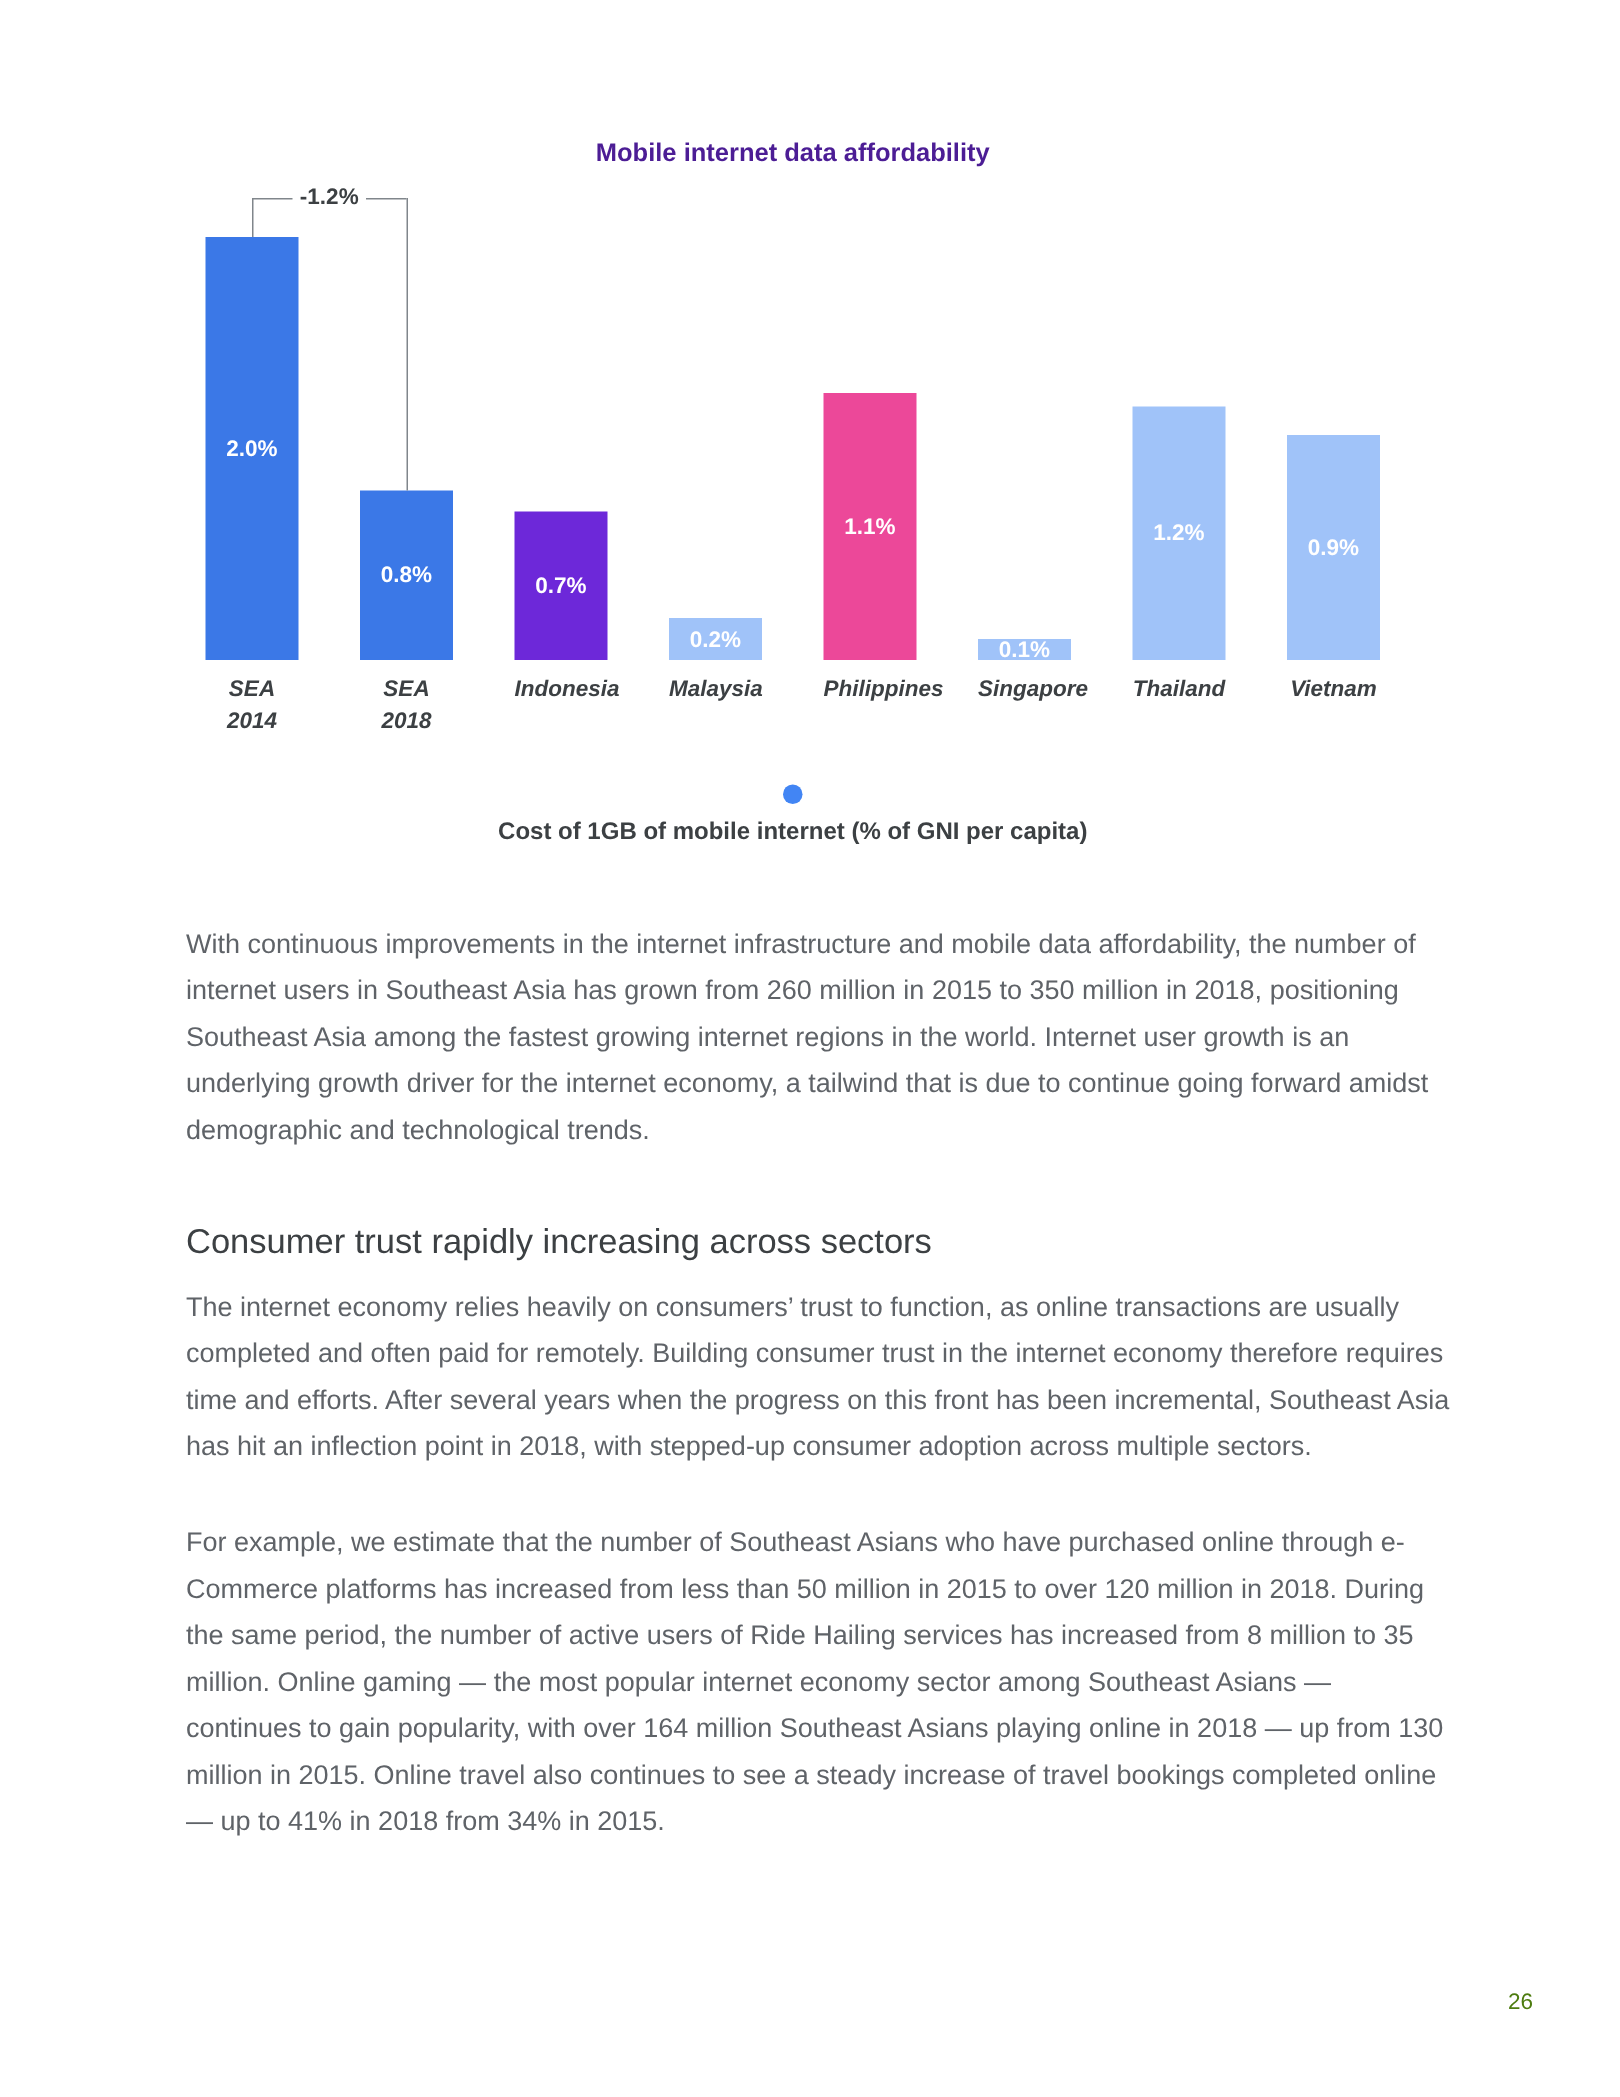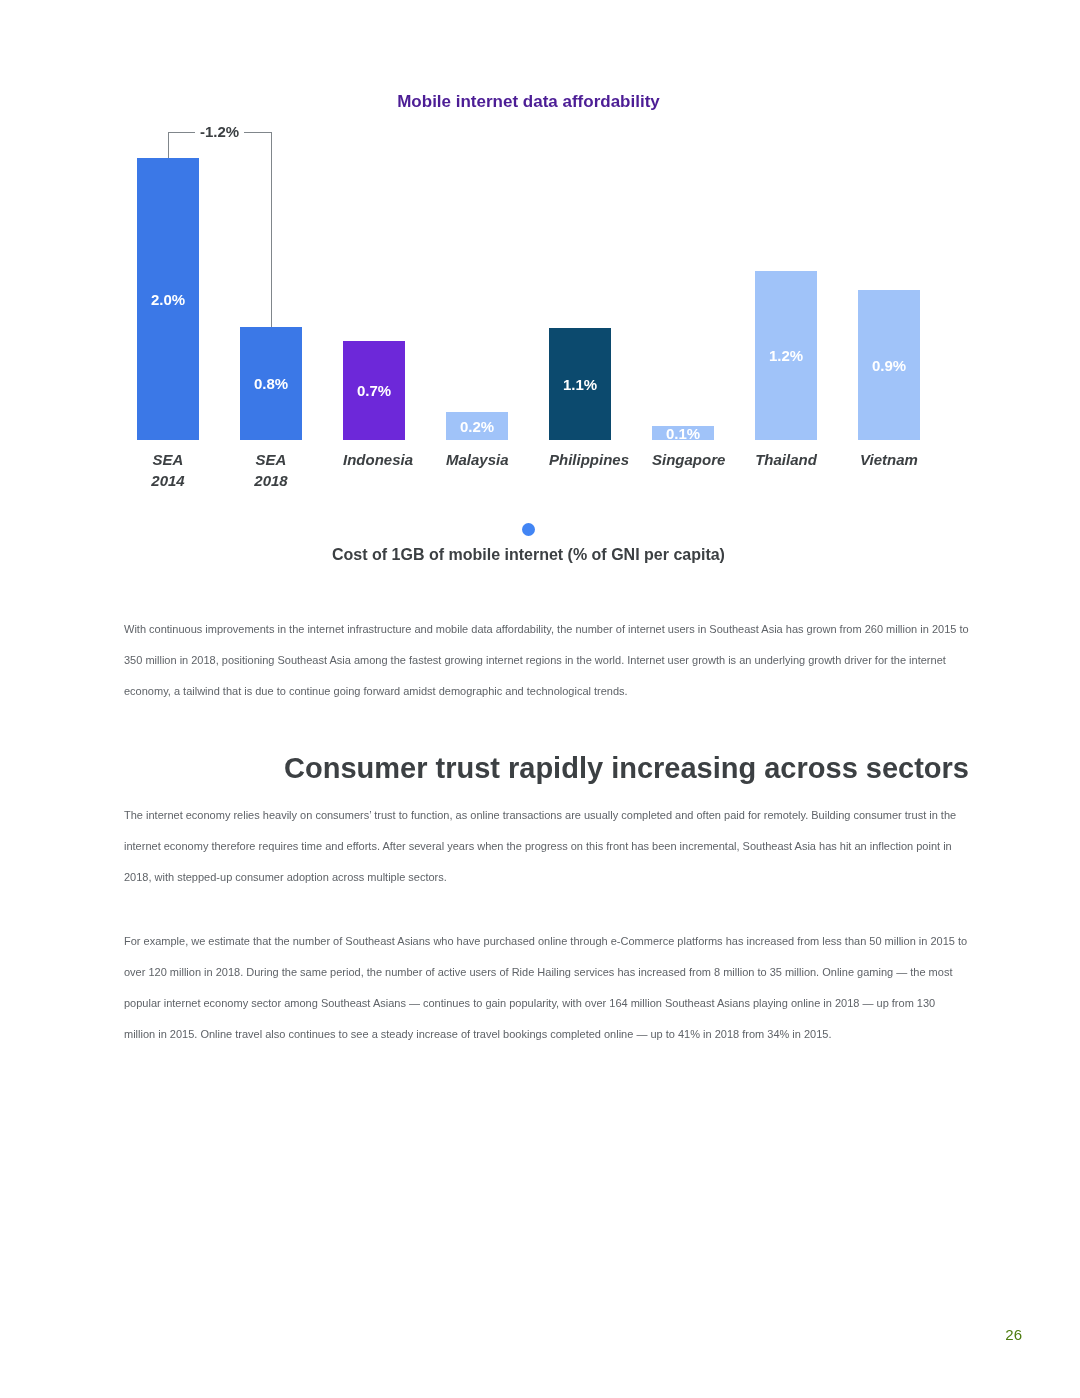--- a/index.html
+++ b/index.html
@@ -112,31 +112,30 @@
     border-radius: 50%;
     flex: 0 0 13px;
   }
 
   
   .content {
     width: 845px;
     margin: 50px 0 0 124px;
   }
   .content p {
-    font-size: 11px;
+    font-size: 18px;
     line-height: 31px;
     color: #5f6368;
     margin-bottom: 33px;
   }
   .content h2 {
-    font-size: 29px;
-    font-weight: bold;
+    font-size: 23px;
+    font-weight: normal;
     color: #3c4043;
     margin: 45px 0 15px 0;
-    text-align: right;
   }
 
   .page-number {
     position: absolute;
     right: 58px;
     bottom: 55px;
     font-size: 15px;
     color: #4d7c0f;
   }
 </style>
@@ -161,21 +160,21 @@
         </div>
         <div class="bar" style="height: 113px; background: rgb(59, 120, 231);">
           <span class="bar-value">0.8%</span>
         </div>
         <div class="bar" style="height: 99px; background: #6d28d9;">
           <span class="bar-value">0.7%</span>
         </div>
         <div class="bar" style="height: 28px; background: rgb(160, 195, 249);">
           <span class="bar-value">0.2%</span>
         </div>
-        <div class="bar" style="height: 112px; background: #0c4a6e;">
+        <div class="bar" style="height: 178px; background: #ec4899;">
           <span class="bar-value">1.1%</span>
         </div>
         <div class="bar" style="height: 14px; background: rgb(160, 195, 249);">
           <span class="bar-value">0.1%</span>
         </div>
         <div class="bar" style="height: 169px; background: rgb(160, 195, 249);">
           <span class="bar-value">1.2%</span>
         </div>
         <div class="bar" style="height: 150px; background: rgb(160, 195, 249);">
           <span class="bar-value">0.9%</span>

